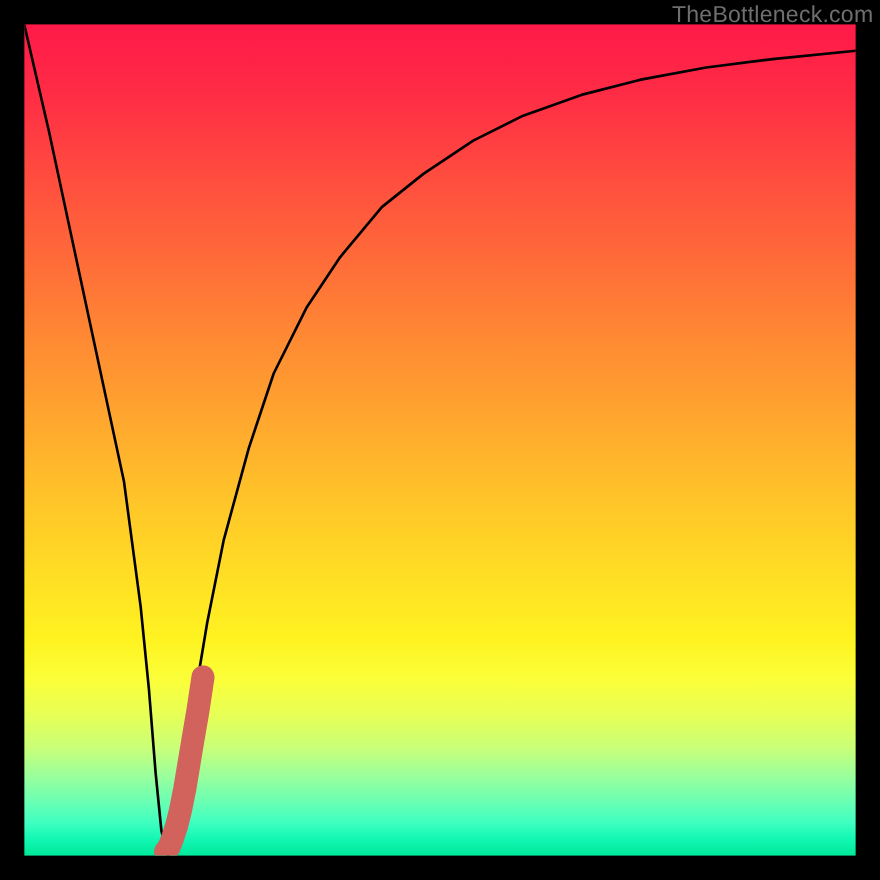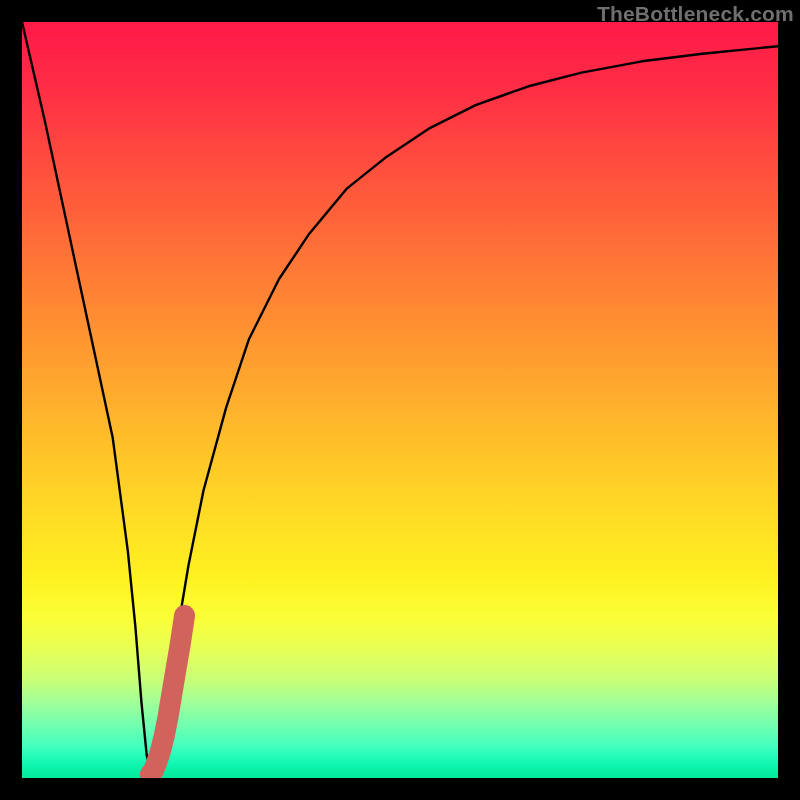--- a/index.html
+++ b/index.html
@@ -55,21 +55,21 @@
     width: 100%;
     height: 100%;
   }
   .watermark {
     position: absolute;
     top: 2px;
     right: 6px;
     color: #6f6f6f;
     font-size: 21px;
     letter-spacing: 0.2px;
-    font-weight: 700;
+    font-weight: 400;
     user-select: none;
   }
 </style>
 </head>
 <body>
 
 <div class="frame">
 
   <div class="plot">
     <div class="gradient"></div>

